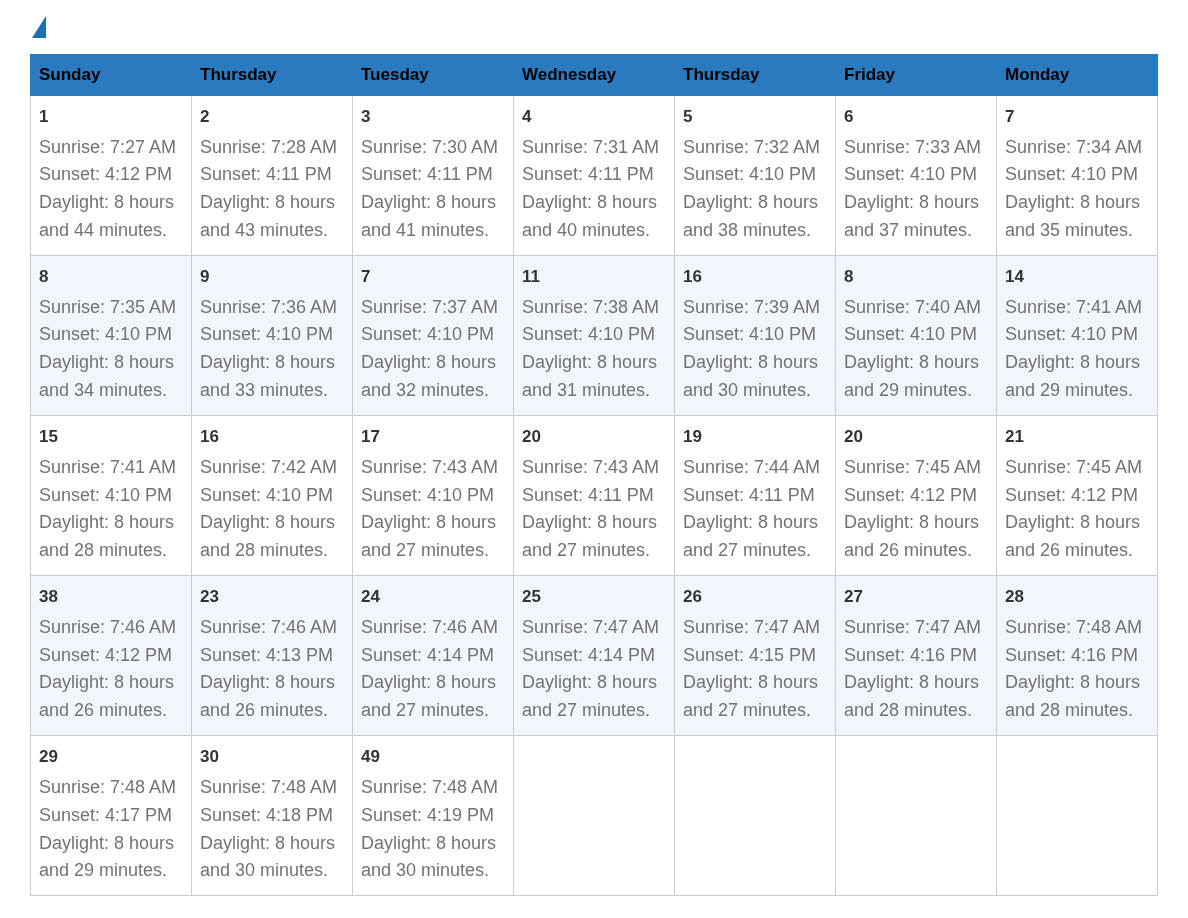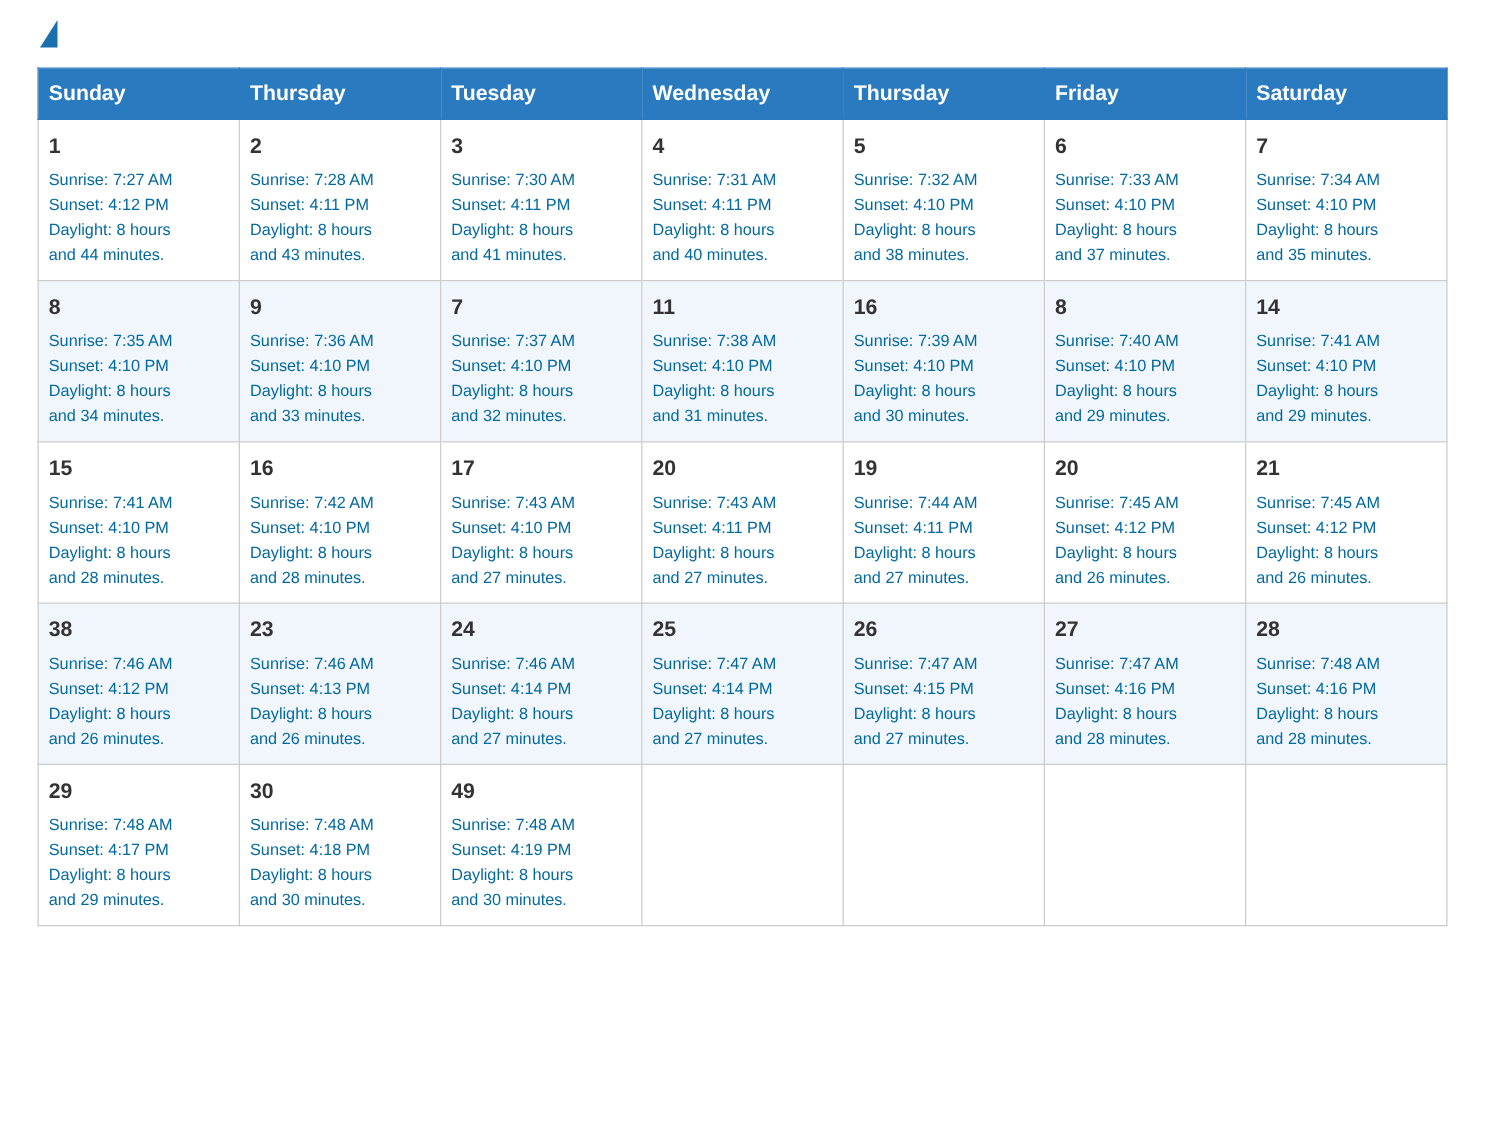--- a/index.html
+++ b/index.html
@@ -61,21 +61,21 @@
       color: #444;
       margin-top: 4px;
     }
     table {
       width: 100%;
       border-collapse: collapse;
       table-layout: fixed;
     }
     thead tr th {
       background-color: #2a7abf;
-      color: #ffffff;
+      color: #000000;
       font-size: 17px;
       font-weight: bold;
       padding: 10px 8px;
       text-align: left;
       border: 1px solid #2a7abf;
     }
     tbody tr td {
       vertical-align: top;
       padding: 8px 8px 10px 8px;
       font-size: 13.5px;
@@ -84,22 +84,22 @@
       min-height: 100px;
       line-height: 1.5;
     }
     tbody tr td .day-number {
       font-size: 17px;
       font-weight: bold;
       display: block;
       margin-bottom: 4px;
     }
     tbody tr td .day-info {
-      font-size: 13px;
-      color: #0369a1;
+      font-size: 18px;
+      color: #737373;
       line-height: 1.55;
     }
     tbody tr td.empty {
       background: #fff;
     }
     tbody tr:nth-child(odd) td {
       background-color: #fff;
     }
     tbody tr:nth-child(even) td {
       background-color: #f0f6fc;
@@ -129,21 +129,21 @@
 <table>
   <thead>
     <tr>
 
     <th>Sunday</th>
         <th>Thursday</th>
         <th>Tuesday</th>
         <th>Wednesday</th>
         <th>Thursday</th>
         <th>Friday</th>
-        <th>Saturday</th>
+        <th>Monday</th>
       </tr>
   </thead>
   <tbody id="calendar-body">
 
   <tr>
         <td>
           <span class="day-number">1</span>
           <div class="day-info">Sunrise: 7:27 AM<br>Sunset: 4:12 PM<br>Daylight: 8 hours<br>and 44 minutes.</div>
         </td>
         <td>

